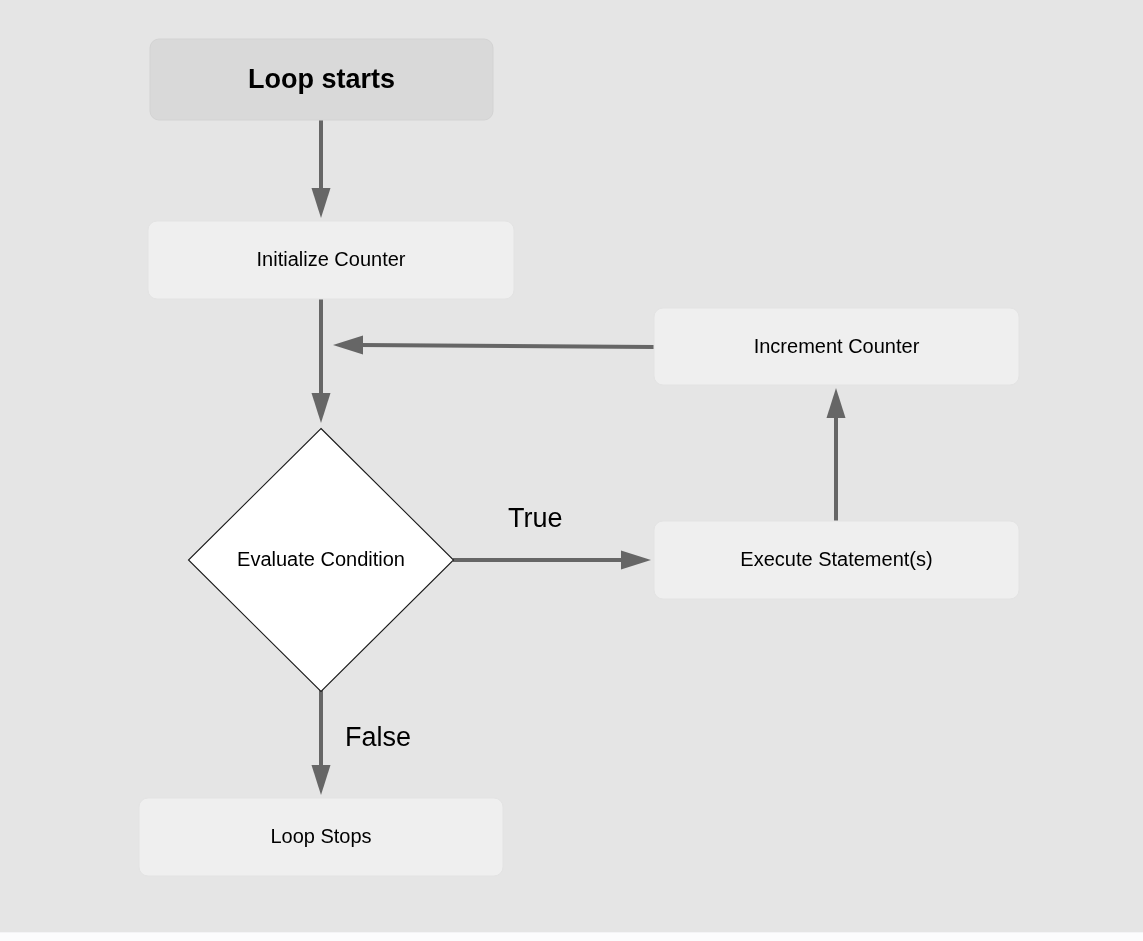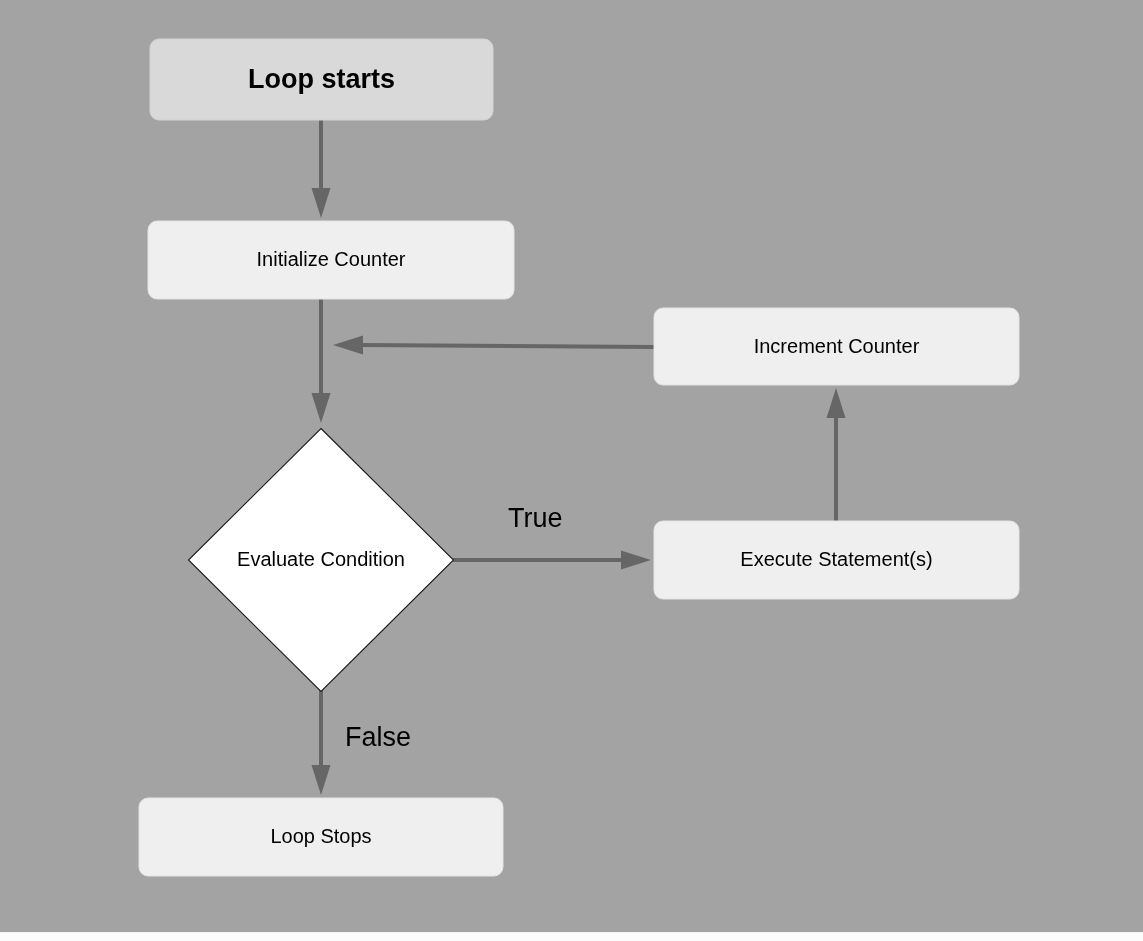--- a/index.html
+++ b/index.html
@@ -10,21 +10,21 @@
   body {
     width: 1143px;
     height: 941px;
     font-family: "Liberation Sans", sans-serif;
     overflow: hidden;
   }
   #canvas {
     position: relative;
     width: 1143px;
     height: 941px;
-    background: #a3a3a3;
+    background: #e5e5e5;
   }
   #flow {
     position: absolute;
     left: 0;
     top: 0;
     width: 1143px;
     height: 941px;
     display: block;
   }
   .node-rect {

